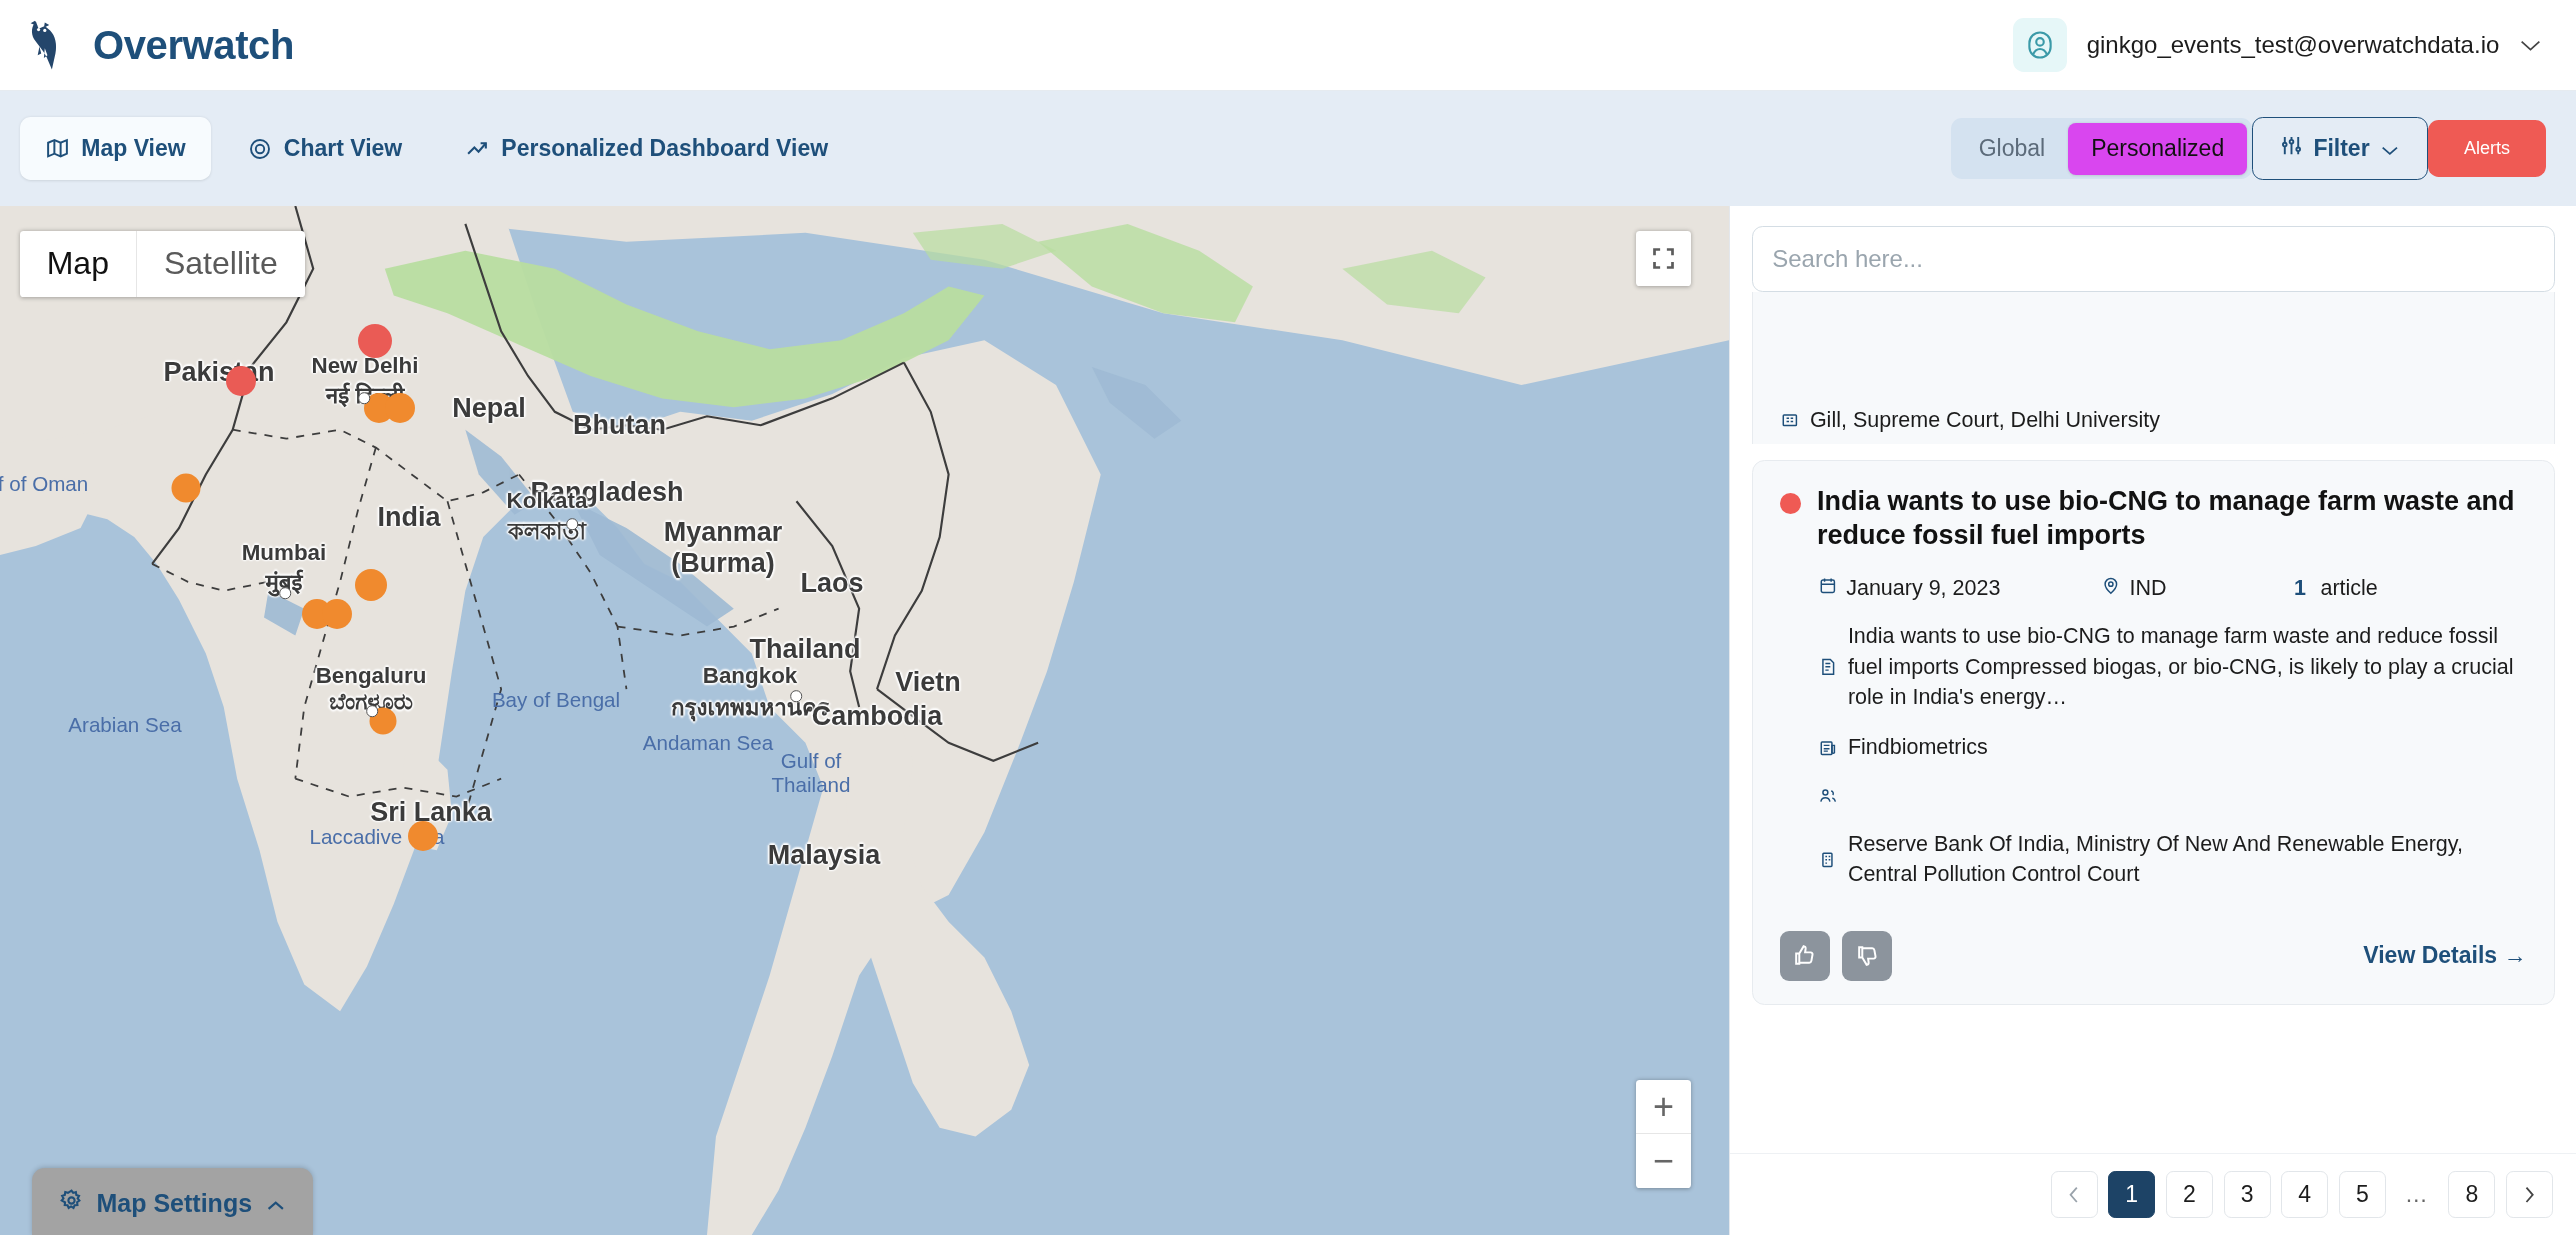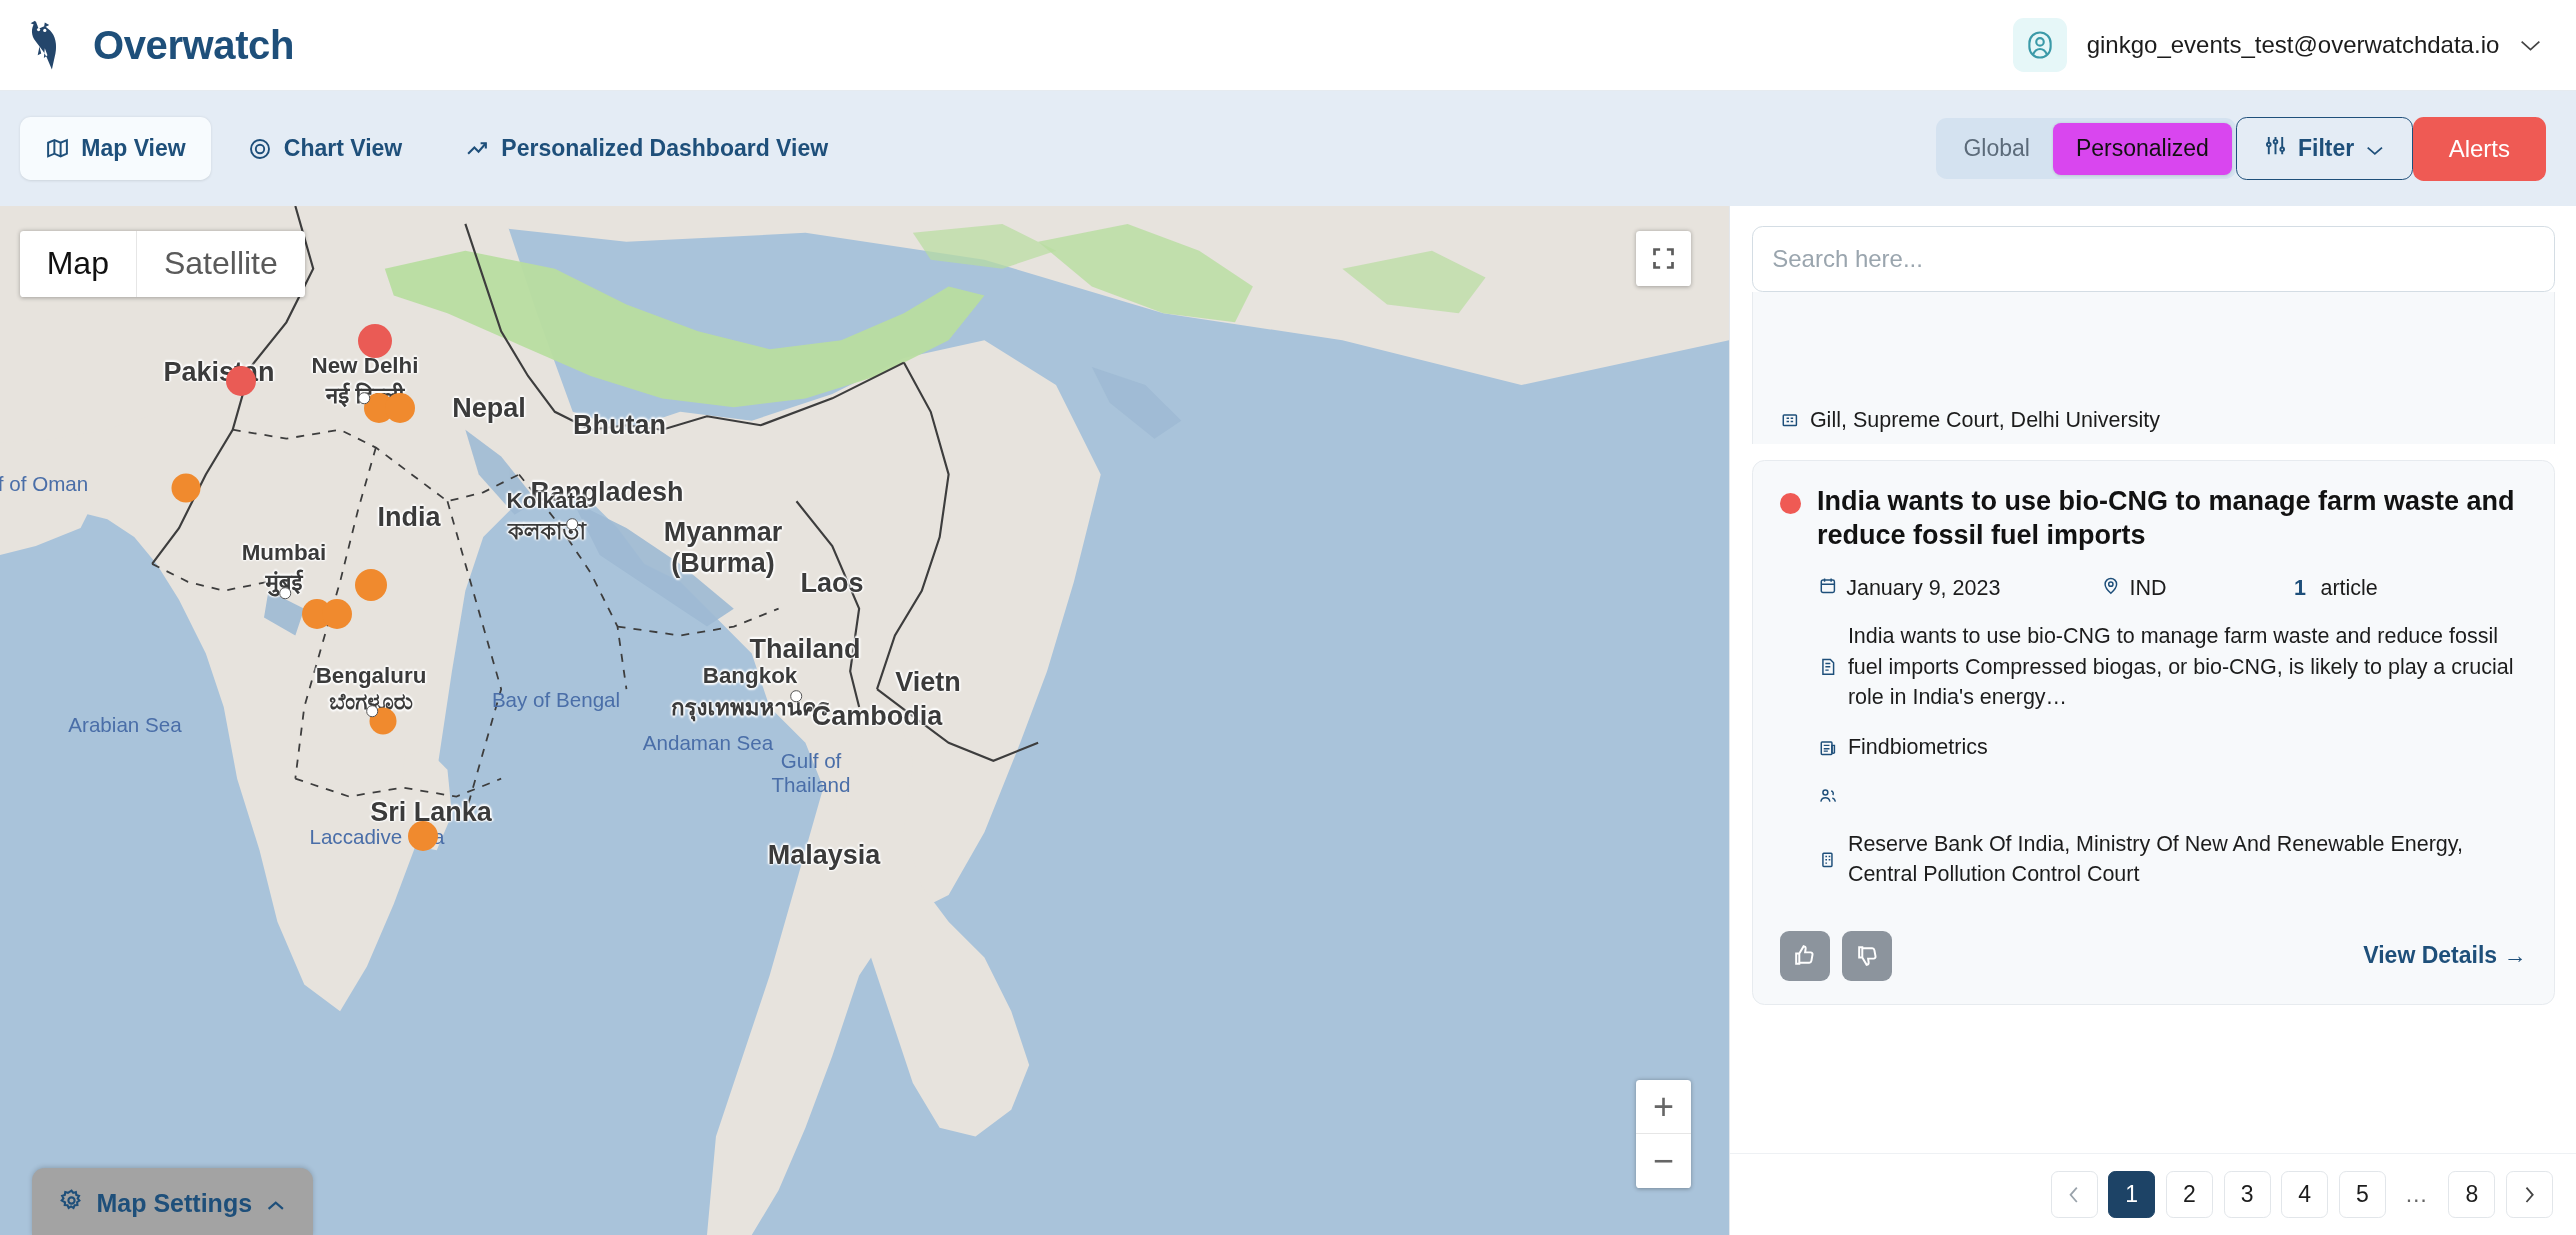--- a/index.html
+++ b/index.html
@@ -56,21 +56,21 @@
     color: #5c6b7a; cursor: pointer; white-space: nowrap;
   }
   .seg-item.active { background: #d946ef; color: #111; box-shadow: 0 0.9px 2.7px rgba(0,0,0,.12); }
   .btn-filter {
     display: flex; align-items: center; gap: 10.7px;
     border: 1.8px solid #1e4f7a; border-radius: 10.7px;
     background: transparent; color: #1e4f7a; font-weight: bold;
     font-size: 23px; padding: 16px 27px; cursor: pointer; white-space: nowrap;
   }
   .btn-alerts {
-    background: #ef5a54; color: #ffffff; font-size: 24px;
+    background: #ef5a54; color: #ffffff; font-size: 18px;
     border: none; border-radius: 10.7px; padding: 18px 36px; cursor: pointer;
   }
 
   
   .content { display: flex; height: calc(1235px - 91px - 115px); }
 
   
   .map {
     position: relative; width: 1729px; height: 100%;
     background: #a9c3da; overflow: hidden;

